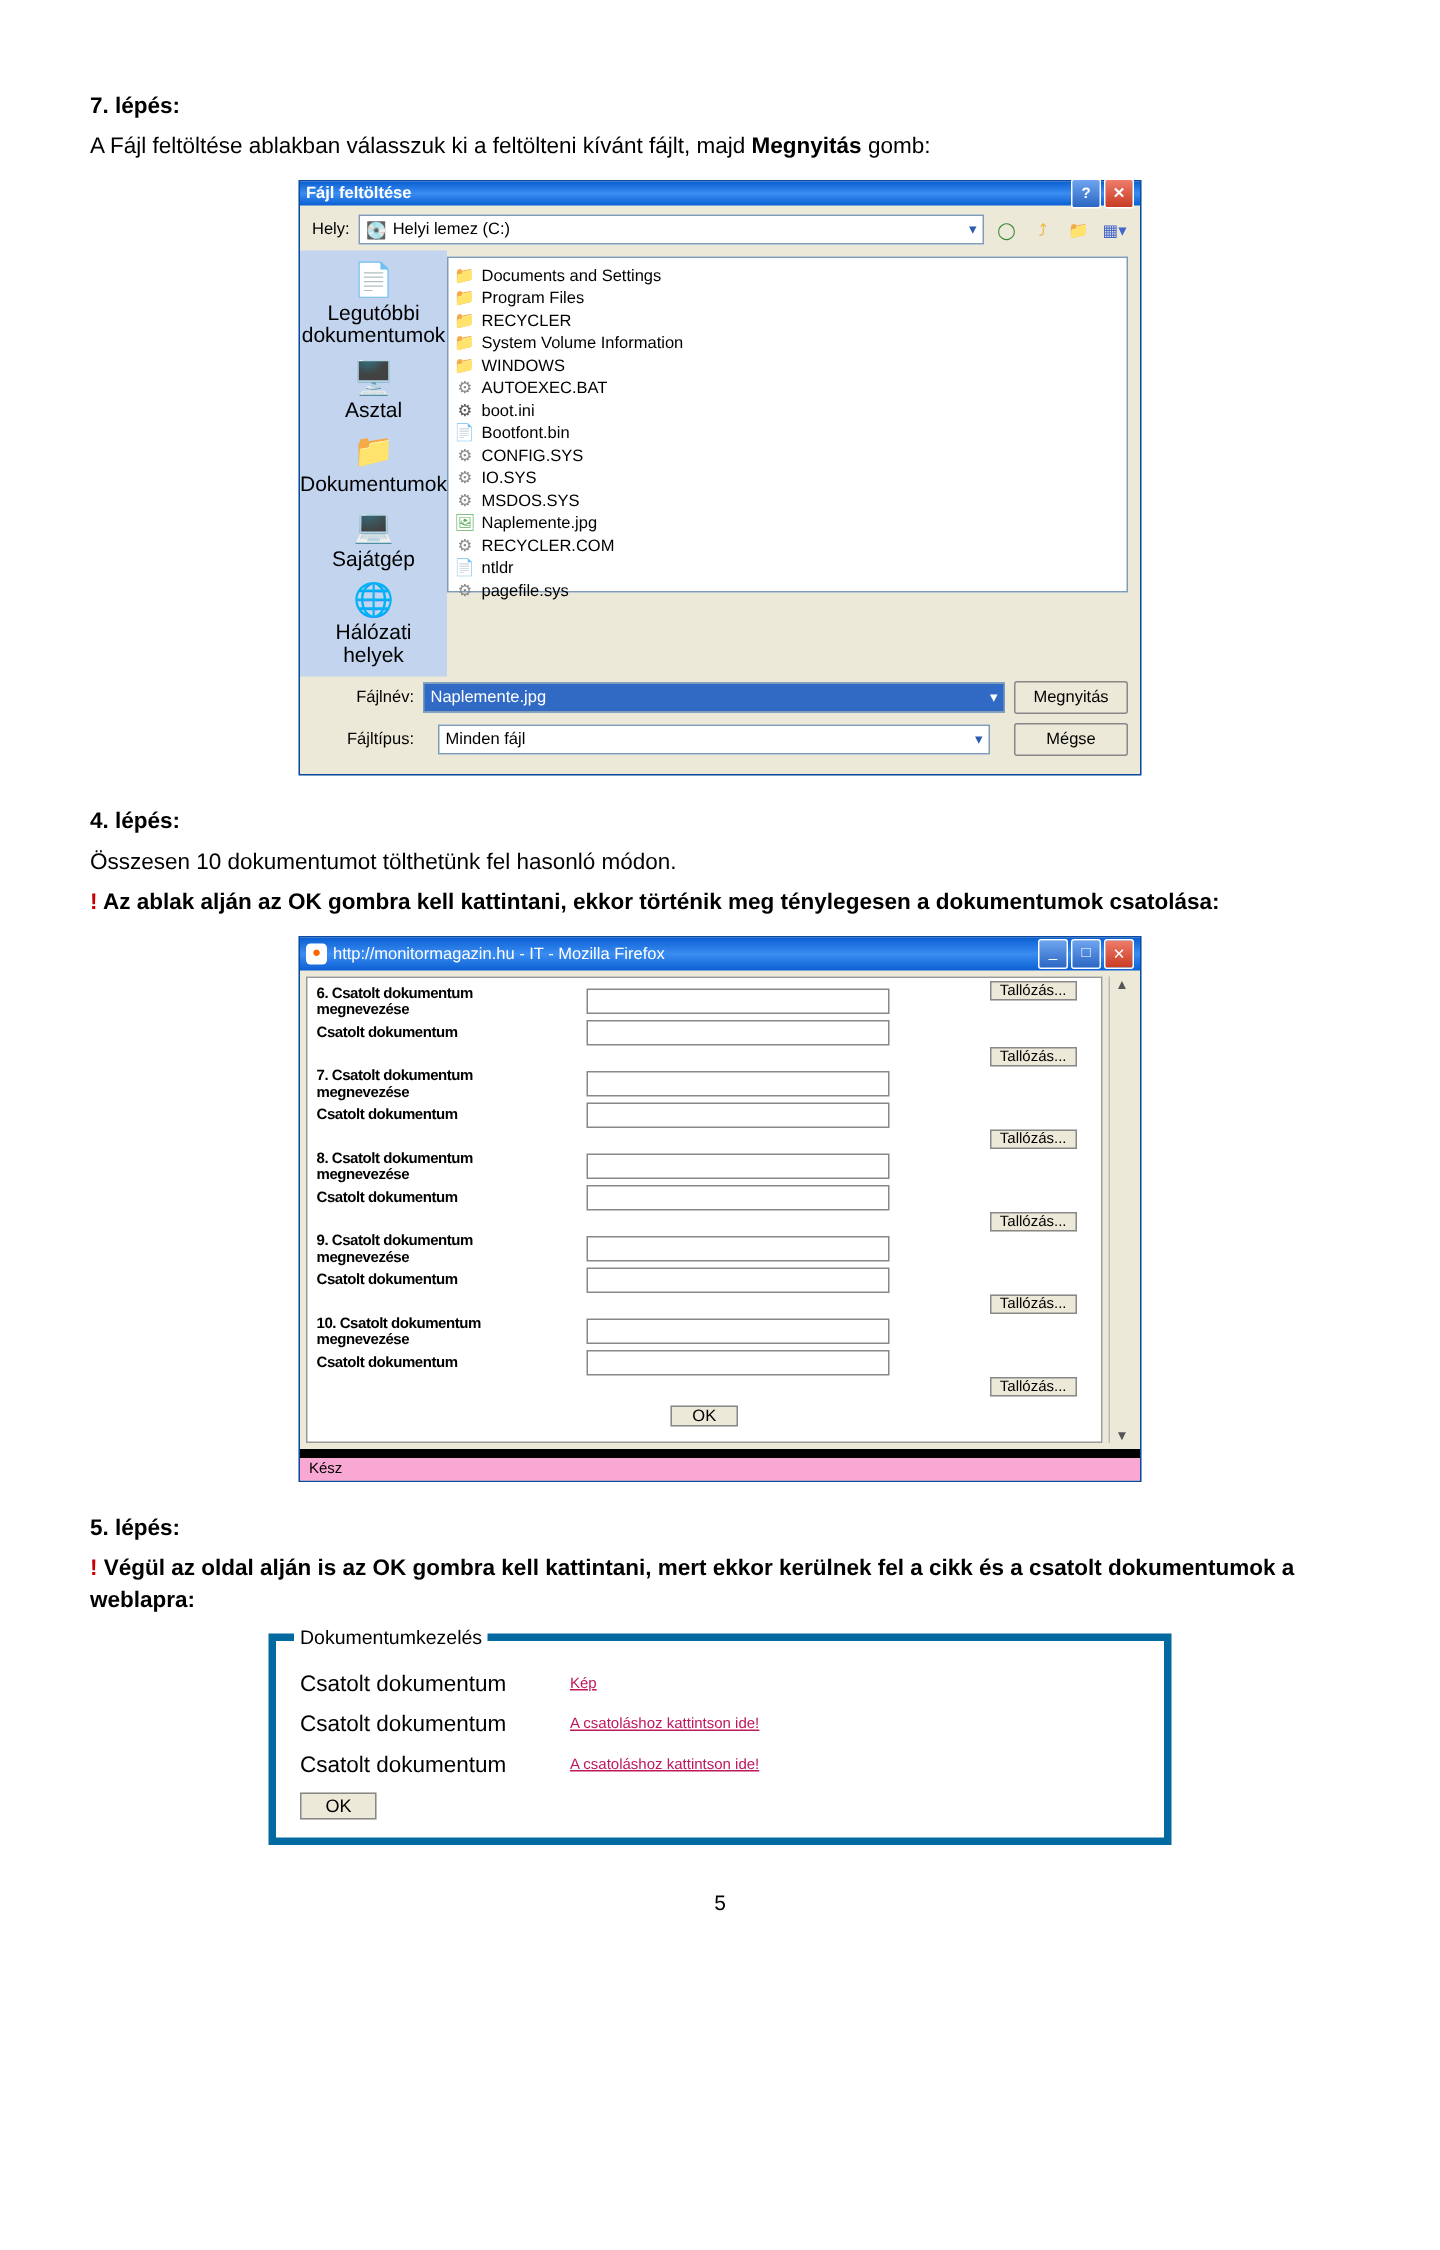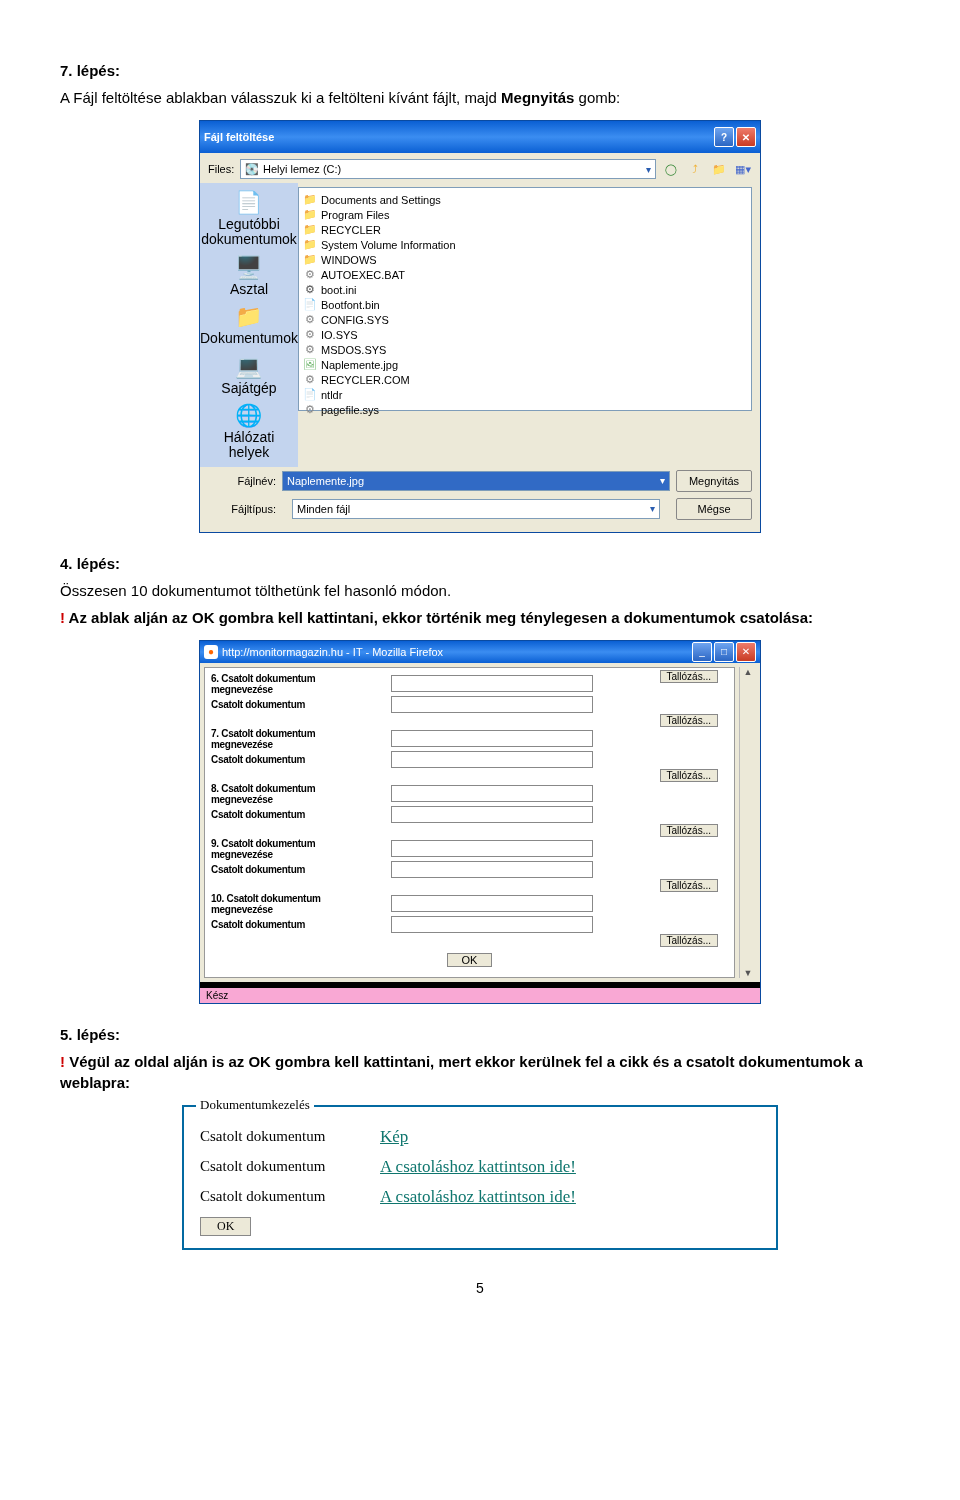--- a/index.html
+++ b/index.html
@@ -23,21 +23,21 @@
   border: 1px solid #0a4aa0;
   background: #ece9d8;
   font-family: Tahoma, sans-serif;
   font-size: 11px;
 }
 .xp-tb {
   display: flex;
   align-items: center;
   background: linear-gradient(to bottom,#0a5fd3,#3b8df1,#0a5fd3);
   color: #fff;
-  height: 32px;
+  height: 16px;
   padding: 0 4px;
   font-weight: bold;
 }
 .xp-tb .t { flex: 1; }
 .xp-tb .xp-q, .xp-tb .xp-x {
   width: 18px; height: 18px; margin-left: 2px;
   display: flex; align-items: center; justify-content: center;
   border: 1px solid #fff; border-radius: 2px; font-size: 10px;
 }
 .xp-q { background: linear-gradient(#6fa5f0,#2b66c3); }
@@ -89,44 +89,44 @@
 .ff-input { width:200px; height:15px; border:1px solid #888; background:#fff;}
 .ff-tall { text-align:right; padding-right:10px;}
 .ff-tall .tl { display:inline-block; border:1px solid #888; padding:0 6px; background:#ece9d8; font-size:10px;}
 .ff-ok { text-align:center; margin-top:6px;}
 .ff-ok .okb { display:inline-block; border:1px solid #888; padding:0 14px; background:#ece9d8;}
 .ff-status { border-top:6px solid #000000; background:#f9a8d4; padding:2px 6px; font-size:10px;}
 .tltop { position:absolute; right:16px; top:2px;}
 .tltop .tl {display:inline-block;border:1px solid #888;padding:0 6px;background:#ece9d8;font-size:10px;}
 
 
-.web-fs { width:560px; margin:12px auto; border:2px solid #0369a1; padding:10px 16px 12px; font-family:Liberation Serif, serif; position:relative;}
+.web-fs { width:560px; margin:12px auto; border:5px solid #0369a1; padding:10px 16px 12px; font-family:Liberation Sans, sans-serif; position:relative;}
 .web-fs .leg { position:absolute; top:-10px; left:12px; background:#fff; padding:0 4px; font-size:13px;}
 .web-row { display:flex; align-items:center; margin:10px 0;}
 .web-row .lbl { width:180px;}
-.web-row .val { font-size:17px; text-decoration:underline; color:#0f766e;}
+.web-row .val { font-size:10px; text-decoration:underline; color:#be185d;}
 .web-ok { margin-top:8px;}
 .web-ok .okb { display:inline-block; border:1px solid #888; padding:1px 16px; background:#ece9d8; font-size:12px;}
 
 .pagenum { text-align:center; margin-top:30px; font-size:14px;}
 </style>
 </head>
 <body>
 
 <p class="step-hdr">7. lépés:</p>
 <p><span>A Fájl feltöltése ablakban válasszuk ki a feltölteni kívánt fájlt, majd </span><span class="bold">Megnyitás</span><span> gomb:</span></p>
 
 <div class="xp-dlg">
   <div class="xp-tb">
     <span class="t">Fájl feltöltése</span>
     <span class="xp-q">?</span>
     <span class="xp-x">✕</span>
   </div>
   <div class="xp-row1">
-    <span class="lbl">Files:</span>
+    <span class="lbl">Hely:</span>
     <div class="xp-combo">
       <span style="display:flex;align-items:center;gap:4px;">
           <span>💽</span>
           <span>Helyi lemez (C:)</span>
         </span>
       <span class="arr">▾</span>
     </div>
     <span class="ico" style="color:#3a8a3a">◯</span>
     <span class="ico" style="color:#f0b030">⤴</span>
     <span class="ico" style="color:#f0b030">📁</span>

